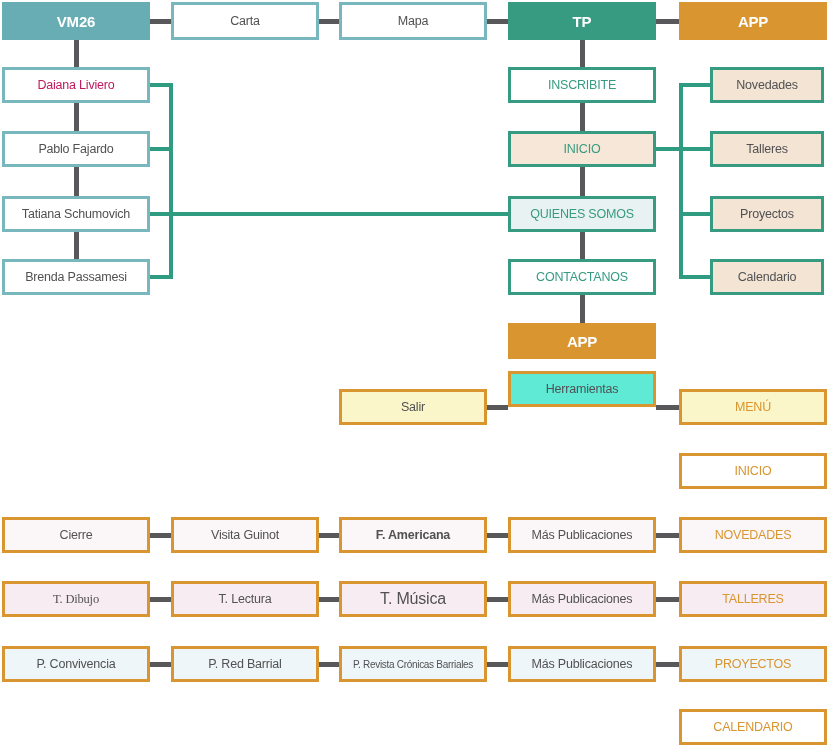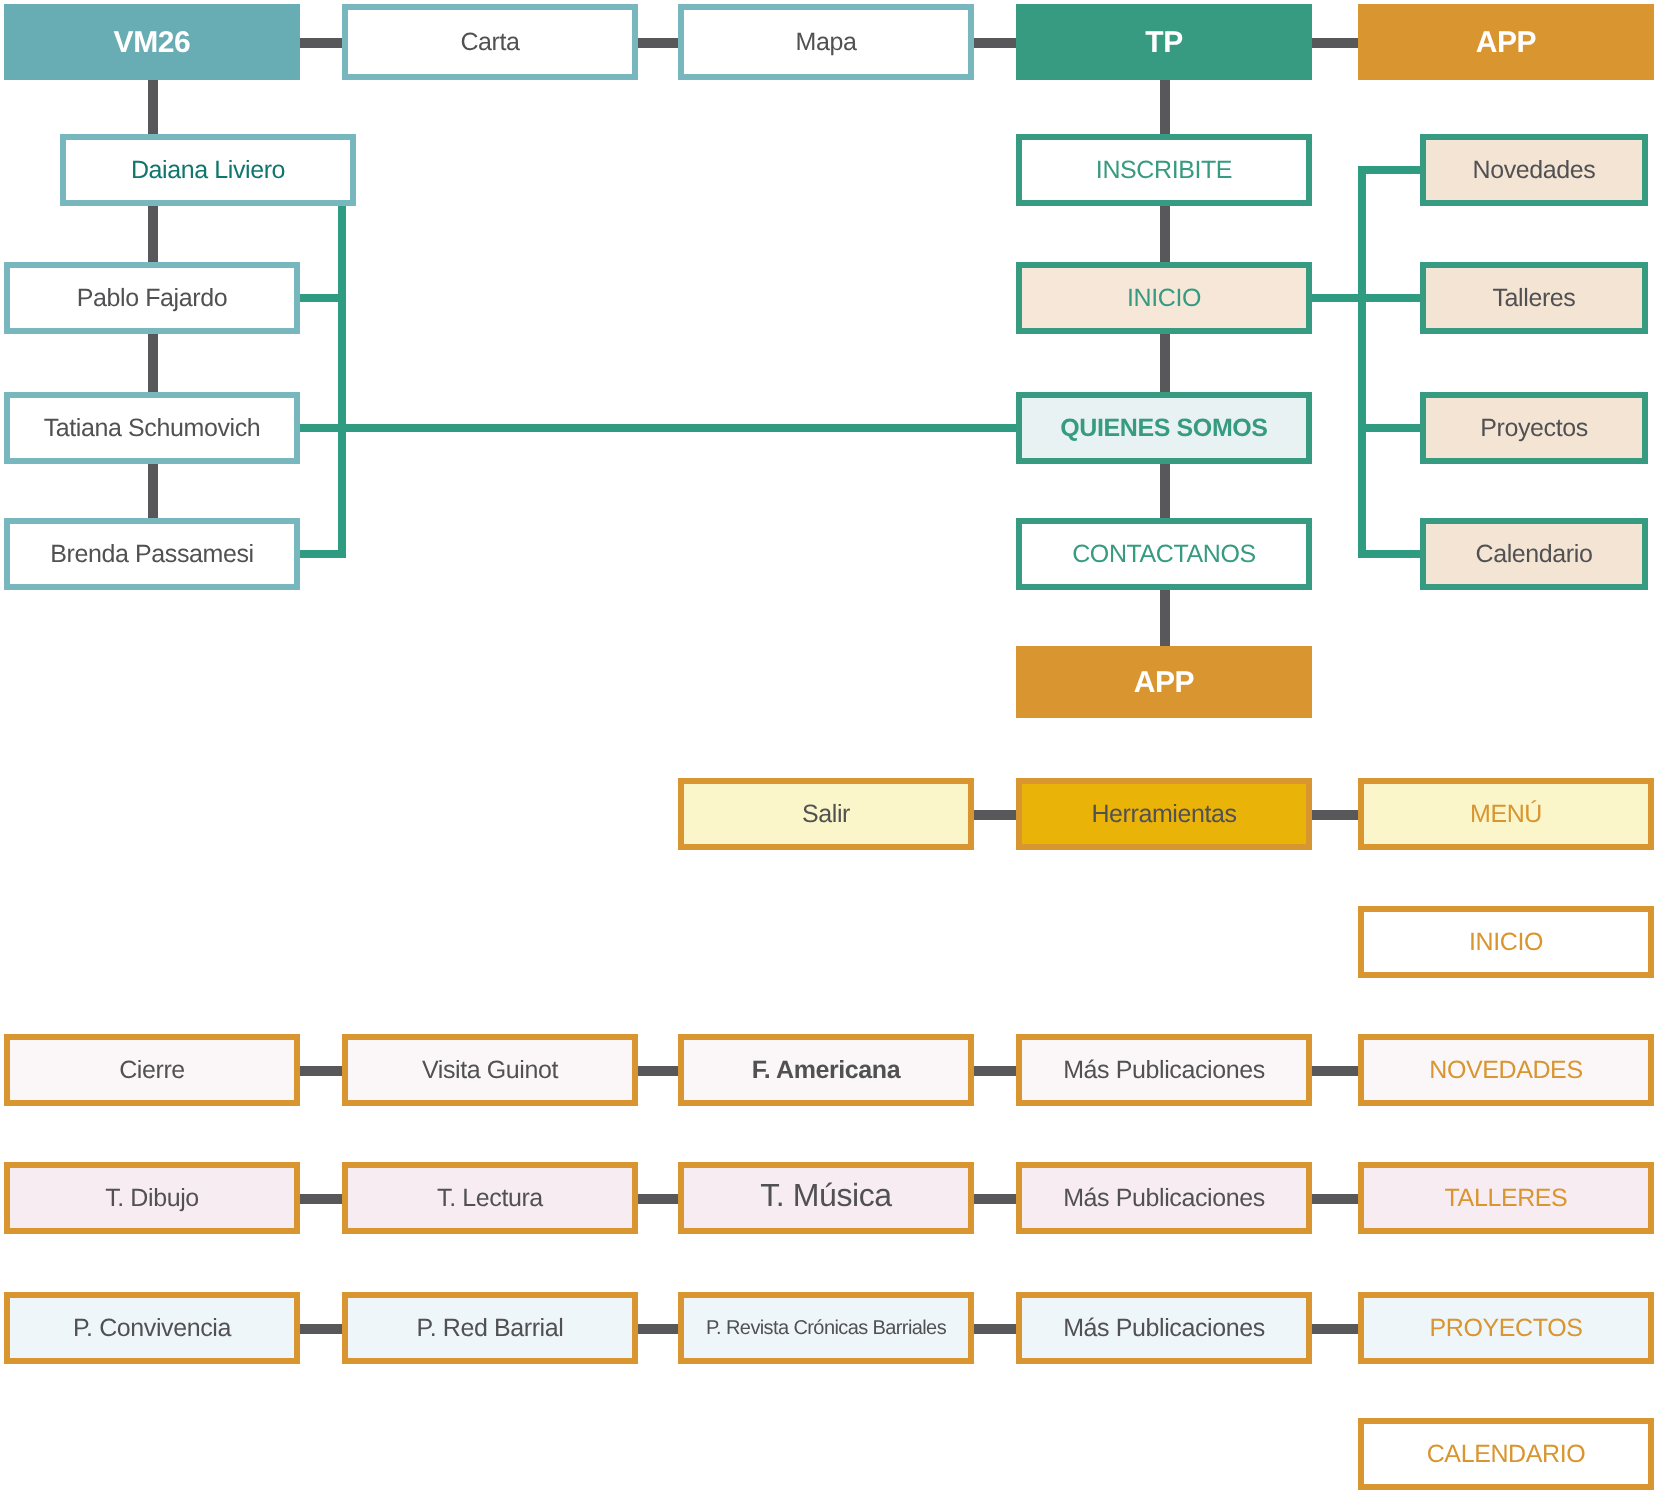--- a/index.html
+++ b/index.html
@@ -90,40 +90,40 @@
     </div>
     <div class="node" style="left: 339px; top: 2px; width: 148px; height: 38px; background: rgb(255, 255, 255); border: 3px solid rgb(121, 183, 191); color: rgb(81, 81, 83);">
       <span class="lbl" style="font-weight: normal; font-size: 12.5px;">Mapa</span>
     </div>
     <div class="node" style="left: 508px; top: 2px; width: 148px; height: 38px; background: rgb(55, 155, 129); border: 3px solid rgb(55, 155, 129); color: rgb(255, 255, 255);">
       <span class="lbl" style="font-weight: bold; font-size: 15px;">TP</span>
     </div>
     <div class="node" style="left: 679px; top: 2px; width: 148px; height: 38px; background: rgb(217, 149, 47); border: 3px solid rgb(217, 149, 47); color: rgb(255, 255, 255);">
       <span class="lbl" style="font-weight: bold; font-size: 15px;">APP</span>
     </div>
-    <div class="node" style="left: 2px; top: 67px; width: 148px; height: 36px; background: rgb(255, 255, 255); border: 3px solid rgb(121, 183, 191); color: #0f766e; margin-left: 28px;">
+    <div class="node" style="left: 2px; top: 67px; width: 148px; height: 36px; background: rgb(255, 255, 255); border: 3px solid rgb(121, 183, 191); color: #be185d;">
       <span class="lbl" style="font-weight: normal; font-size: 12.5px;">Daiana Liviero</span>
     </div>
     <div class="node" style="left: 2px; top: 131px; width: 148px; height: 36px; background: rgb(255, 255, 255); border: 3px solid rgb(121, 183, 191); color: rgb(81, 81, 83);">
       <span class="lbl" style="font-weight: normal; font-size: 12.5px;">Pablo Fajardo</span>
     </div>
     <div class="node" style="left: 2px; top: 196px; width: 148px; height: 36px; background: rgb(255, 255, 255); border: 3px solid rgb(121, 183, 191); color: rgb(81, 81, 83);">
       <span class="lbl" style="font-weight: normal; font-size: 12.5px;">Tatiana Schumovich</span>
     </div>
     <div class="node" style="left: 2px; top: 259px; width: 148px; height: 36px; background: rgb(255, 255, 255); border: 3px solid rgb(121, 183, 191); color: rgb(81, 81, 83);">
       <span class="lbl" style="font-weight: normal; font-size: 12.5px;">Brenda Passamesi</span>
     </div>
     <div class="node" style="left: 508px; top: 67px; width: 148px; height: 36px; background: rgb(255, 255, 255); border: 3px solid rgb(55, 155, 129); color: rgb(55, 155, 129);">
       <span class="lbl" style="font-weight: normal; font-size: 12.5px;">INSCRIBITE</span>
     </div>
     <div class="node" style="left: 508px; top: 131px; width: 148px; height: 36px; background: rgb(246, 231, 216); border: 3px solid rgb(55, 155, 129); color: rgb(55, 155, 129);">
       <span class="lbl" style="font-weight: normal; font-size: 12.5px;">INICIO</span>
     </div>
     <div class="node" style="left: 508px; top: 196px; width: 148px; height: 36px; background: rgb(232, 242, 242); border: 3px solid rgb(55, 155, 129); color: rgb(55, 155, 129);">
-      <span class="lbl" style="font-weight: bold; font-size: 12.5px;">QUIENES SOMOS</span>
+      <span class="lbl" style="font-weight: normal; font-size: 12.5px;">QUIENES SOMOS</span>
     </div>
     <div class="node" style="left: 508px; top: 259px; width: 148px; height: 36px; background: rgb(255, 255, 255); border: 3px solid rgb(55, 155, 129); color: rgb(55, 155, 129);">
       <span class="lbl" style="font-weight: normal; font-size: 12.5px;">CONTACTANOS</span>
     </div>
     <div class="node" style="left: 710px; top: 67px; width: 114px; height: 36px; background: rgb(243, 228, 212); border: 3px solid rgb(55, 155, 129); color: rgb(81, 81, 83);">
       <span class="lbl" style="font-weight: normal; font-size: 12.5px;">Novedades</span>
     </div>
     <div class="node" style="left: 710px; top: 131px; width: 114px; height: 36px; background: rgb(243, 228, 212); border: 3px solid rgb(55, 155, 129); color: rgb(81, 81, 83);">
       <span class="lbl" style="font-weight: normal; font-size: 12.5px;">Talleres</span>
     </div>
@@ -132,21 +132,21 @@
     </div>
     <div class="node" style="left: 710px; top: 259px; width: 114px; height: 36px; background: rgb(243, 228, 212); border: 3px solid rgb(55, 155, 129); color: rgb(81, 81, 83);">
       <span class="lbl" style="font-weight: normal; font-size: 12.5px;">Calendario</span>
     </div>
     <div class="node" style="left: 508px; top: 323px; width: 148px; height: 36px; background: rgb(217, 149, 47); border: 3px solid rgb(217, 149, 47); color: rgb(255, 255, 255);">
       <span class="lbl" style="font-weight: bold; font-size: 15px;">APP</span>
     </div>
     <div class="node" style="left: 339px; top: 389px; width: 148px; height: 36px; background: rgb(250, 246, 201); border: 3px solid rgb(217, 149, 47); color: rgb(81, 81, 83);">
       <span class="lbl" style="font-weight: normal; font-size: 12.5px;">Salir</span>
     </div>
-    <div class="node" style="left: 508px; top: 389px; width: 148px; height: 36px; background: #eab308; border: 3px solid rgb(217, 149, 47); color: rgb(81, 81, 83);">
+    <div class="node" style="left: 508px; top: 371px; width: 148px; height: 36px; background: #5eead4; border: 3px solid rgb(217, 149, 47); color: rgb(81, 81, 83);">
       <span class="lbl" style="font-weight: normal; font-size: 12.5px;">Herramientas</span>
     </div>
     <div class="node" style="left: 679px; top: 389px; width: 148px; height: 36px; background: rgb(250, 246, 201); border: 3px solid rgb(217, 149, 47); color: rgb(217, 149, 47);">
       <span class="lbl" style="font-weight: normal; font-size: 12.5px; text-align: right;">MENÚ</span>
     </div>
     <div class="node" style="left: 679px; top: 453px; width: 148px; height: 36px; background: rgb(255, 255, 255); border: 3px solid rgb(217, 149, 47); color: rgb(217, 149, 47);">
       <span class="lbl" style="font-weight: normal; font-size: 12.5px;">INICIO</span>
     </div>
     <div class="node" style="left: 2px; top: 517px; width: 148px; height: 36px; background: rgb(251, 247, 249); border: 3px solid rgb(217, 149, 47); color: rgb(81, 81, 83);">
       <span class="lbl" style="font-weight: normal; font-size: 12.5px;">Cierre</span>
@@ -157,21 +157,21 @@
     <div class="node" style="left: 339px; top: 517px; width: 148px; height: 36px; background: rgb(251, 247, 249); border: 3px solid rgb(217, 149, 47); color: rgb(81, 81, 83);">
       <span class="lbl" style="font-weight: bold; font-size: 12.5px;">F. Americana</span>
     </div>
     <div class="node" style="left: 508px; top: 517px; width: 148px; height: 36px; background: rgb(251, 247, 249); border: 3px solid rgb(217, 149, 47); color: rgb(81, 81, 83);">
       <span class="lbl" style="font-weight: normal; font-size: 12.5px;">Más Publicaciones</span>
     </div>
     <div class="node" style="left: 679px; top: 517px; width: 148px; height: 36px; background: rgb(251, 247, 249); border: 3px solid rgb(217, 149, 47); color: rgb(217, 149, 47);">
       <span class="lbl" style="font-weight: normal; font-size: 12.5px;">NOVEDADES</span>
     </div>
     <div class="node" style="left: 2px; top: 581px; width: 148px; height: 36px; background: rgb(247, 236, 242); border: 3px solid rgb(217, 149, 47); color: rgb(81, 81, 83);">
-      <span class="lbl" style="font-weight: normal; font-size: 12.5px;">T. Dibujo</span>
+      <span class="lbl" style="font-weight: normal; font-size: 12.5px; font-family: Liberation Serif, serif;">T. Dibujo</span>
     </div>
     <div class="node" style="left: 171px; top: 581px; width: 148px; height: 36px; background: rgb(247, 236, 242); border: 3px solid rgb(217, 149, 47); color: rgb(81, 81, 83);">
       <span class="lbl" style="font-weight: normal; font-size: 12.5px;">T. Lectura</span>
     </div>
     <div class="node" style="left: 339px; top: 581px; width: 148px; height: 36px; background: rgb(247, 236, 242); border: 3px solid rgb(217, 149, 47); color: rgb(81, 81, 83);">
       <span class="lbl" style="font-weight: normal; font-size: 16px;">T. Música</span>
     </div>
     <div class="node" style="left: 508px; top: 581px; width: 148px; height: 36px; background: rgb(247, 236, 242); border: 3px solid rgb(217, 149, 47); color: rgb(81, 81, 83);">
       <span class="lbl" style="font-weight: normal; font-size: 12.5px;">Más Publicaciones</span>
     </div>

